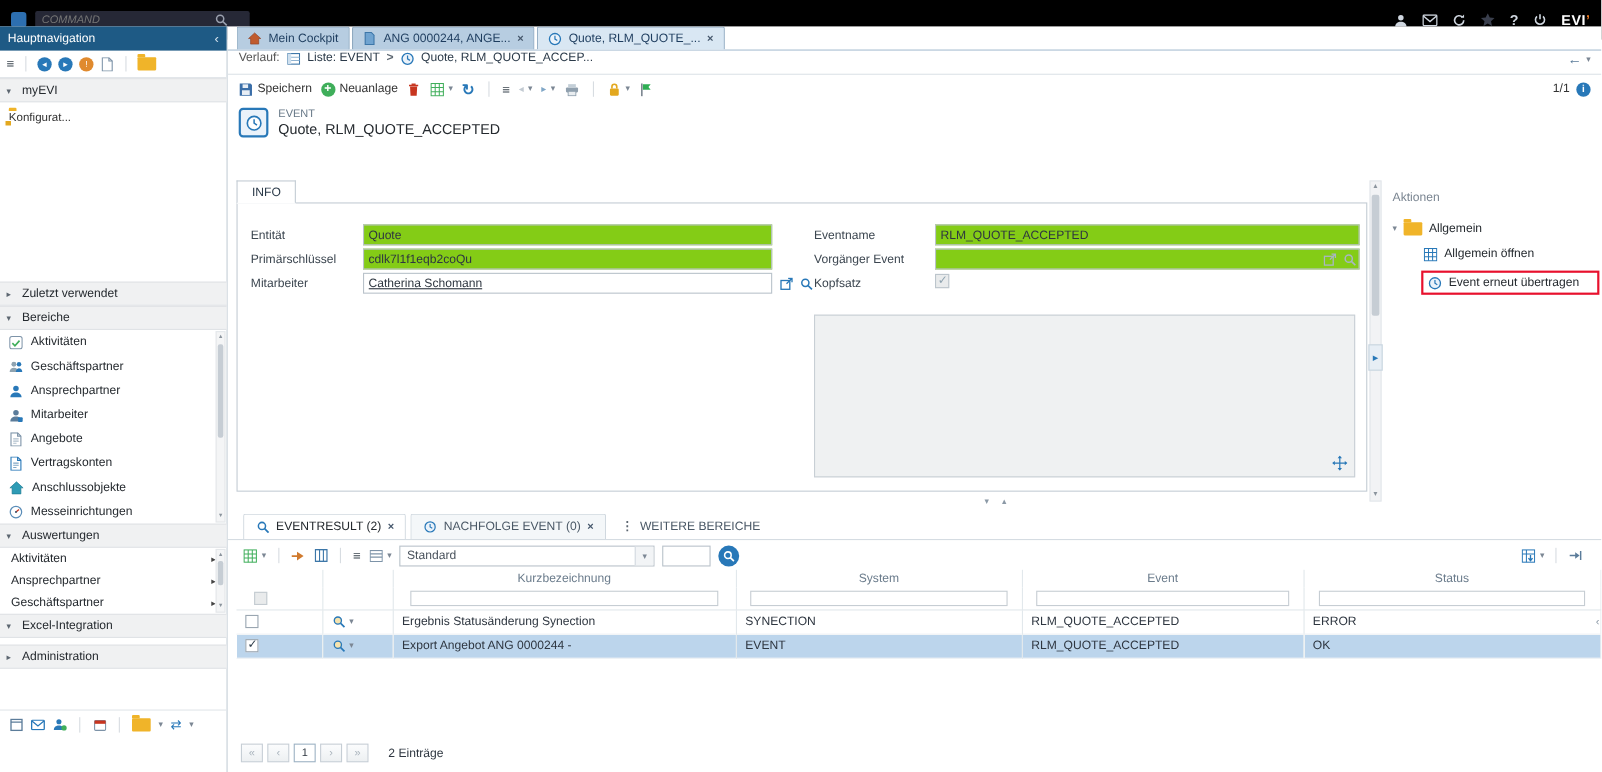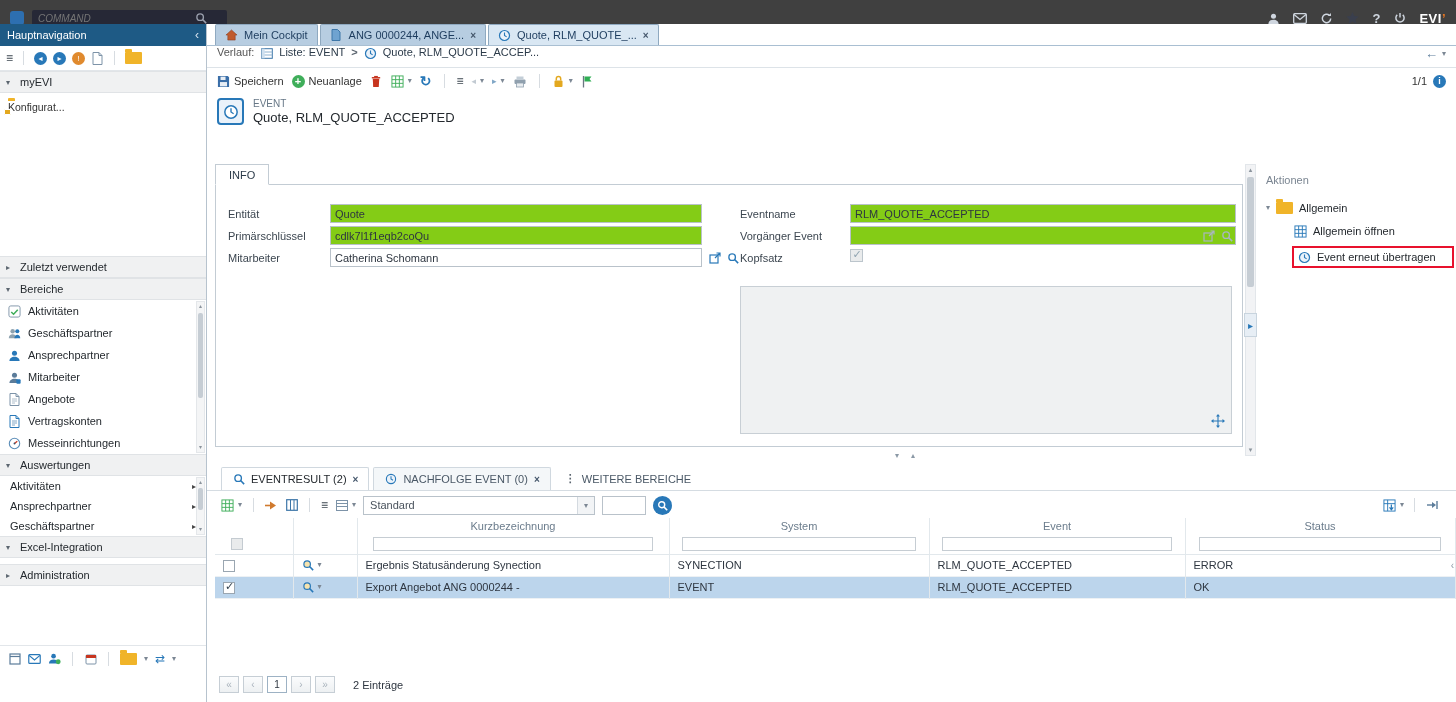--- a/index.html
+++ b/index.html
@@ -3,21 +3,21 @@
 <meta charset="utf-8">
 <style>
 *{margin:0;padding:0;box-sizing:border-box}
 body{font-family:"Liberation Sans",sans-serif;font-size:11px;color:#333;background:#fff;overflow:hidden}
 .app{position:relative;width:1456px;height:702px;background:#fff;overflow:hidden}
 svg{display:block}
 .ic{display:inline-flex;align-items:center;justify-content:center;min-width:13px;height:14px}
 .caret{font-size:8px;color:#7c8794;line-height:1}
 .vsep{width:1px;height:14px;background:#d7dce1;margin:0 4px}
 
-.topbar{position:absolute;top:0;left:0;width:1456px;height:36px;background:#404040;display:flex;align-items:center;padding:0 10px;gap:8px}
+.topbar{position:absolute;top:0;left:0;width:1456px;height:36px;background:#000000;display:flex;align-items:center;padding:0 10px;gap:8px}
 .app-dot{width:14px;height:14px;border-radius:3px;background:#2d6fb0}
 .cmd-box{display:flex;align-items:center;gap:6px;background:#262836;height:17px;padding:0 6px;width:195px;border-radius:2px}
 .cmd-box input{background:transparent;border:0;outline:0;color:#9aa0ae;font-style:italic;font-size:10px;width:150px;font-family:inherit}
 .top-right{margin-left:auto;display:flex;align-items:center;gap:13px}
 .help-q{color:#cfd6df;font-weight:bold;font-size:13px}
 .brand{color:#fff;font-weight:bold;font-size:13px;letter-spacing:.5px}
 .brand-accent{color:#e87722;font-weight:bold}
 
 .sidebar{position:absolute;top:24px;left:0;width:207px;height:678px;background:#fff;border-right:1px solid #b7c3ce}
 .side-head{height:22px;background:#1e5a85;color:#fff;display:flex;align-items:center;padding:0 7px}
@@ -269,20 +269,28 @@
             <svg width="11" height="13" viewBox="0 0 11 13">
               <path d="M1 .5h6l3 3v9H1z" fill="#fff" stroke="#2878b8"></path>
               <path d="M7 .5v3h3" fill="none" stroke="#2878b8"></path>
               <path d="M3 6h5M3 8h5M3 10h3" stroke="#7fa6c6"></path>
             </svg>
           </span>
         <span>Vertragskonten</span>
       </div>
       <div class="sitem">
         <span class="ic">
+            <svg width="14" height="13" viewBox="0 0 14 13">
+              <path d="M7 1L1 6.5h2V12h8V6.5h2z" fill="#2e9bb5" stroke="#1d7a91" stroke-width=".6"></path>
+            </svg>
+          </span>
+        <span>Anschlussobjekte</span>
+      </div>
+      <div class="sitem">
+        <span class="ic">
             <svg width="13" height="13" viewBox="0 0 14 14">
               <circle cx="7" cy="7" r="5.6" fill="#fff" stroke="#5b8db8" stroke-width="1.2"></circle>
               <path d="M7 7l3-2.5" stroke="#c7351f" stroke-width="1.3"></path>
               <circle cx="7" cy="7" r="1" fill="#35536e"></circle>
             </svg>
           </span>
         <span>Messeinrichtungen</span>
       </div>
       <div class="scroll">
         <span class="sarr">▴</span>
@@ -506,21 +514,21 @@
     </div>
 
     <div class="info-tab">INFO</div>
 
     <div class="form-panel">
       <span class="fl" style="left:12px;top:23px">Entität</span>
       <input class="fld ro" style="left: 114px; top: 19px; width: 372px;" readonly="" value="Quote">
       <span class="fl" style="left:12px;top:45px">Primärschlüssel</span>
       <input class="fld ro" style="left: 114px; top: 41px; width: 372px;" readonly="" value="cdlk7l1f1eqb2coQu">
       <span class="fl" style="left:12px;top:67px">Mitarbeiter</span>
-      <input class="fld" style="left: 114px; top: 63px; width: 372px;" value="Catherina Schomann">
+      <input class="fld" style="left: 114px; top: 63px; width: 372px; text-decoration: underline;" value="Catherina Schomann">
       <span class="ficons" style="left:492px;top:66px">
         <span class="ic">
             <svg width="12" height="12" viewBox="0 0 12 12">
               <rect x="1" y="3" width="8" height="8" fill="none" stroke="#2878b8" stroke-width="1.2"></rect>
               <path d="M6 6l5-5M7.5 1H11v3.5" fill="none" stroke="#2878b8" stroke-width="1.2"></path>
             </svg>
           </span>
         <span class="ic">
             <svg width="12" height="12" viewBox="0 0 14 14">
               <circle cx="6" cy="6" r="3.8" fill="none" stroke="#2878b8" stroke-width="1.6"></circle>

